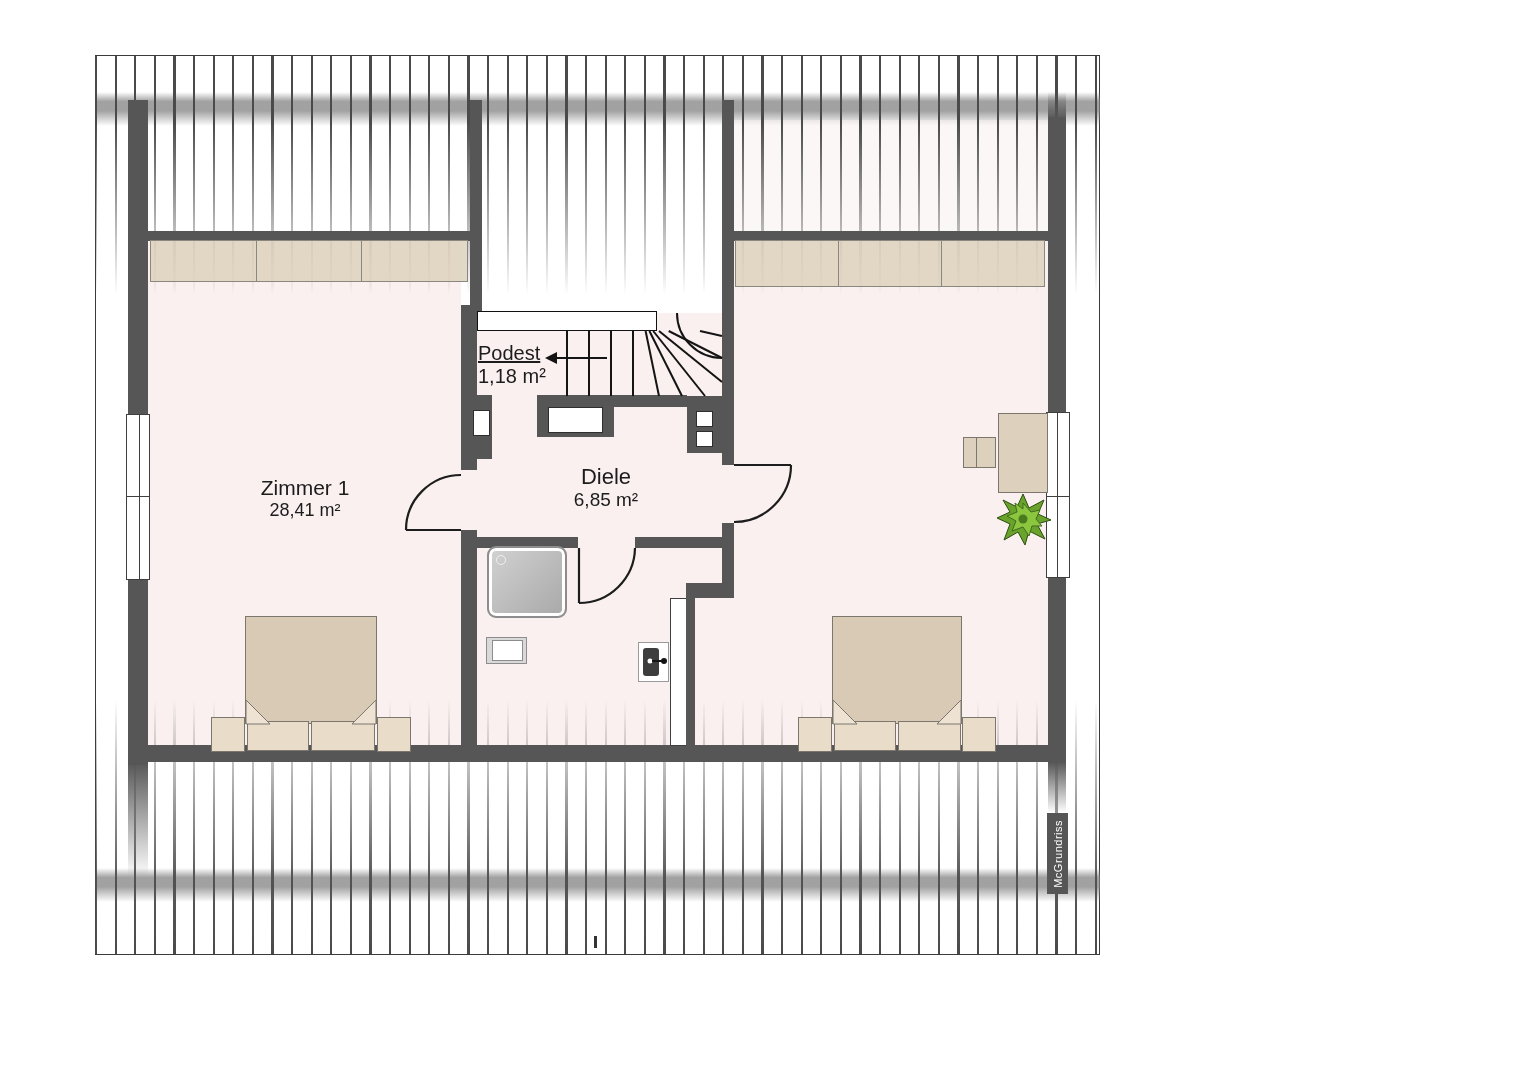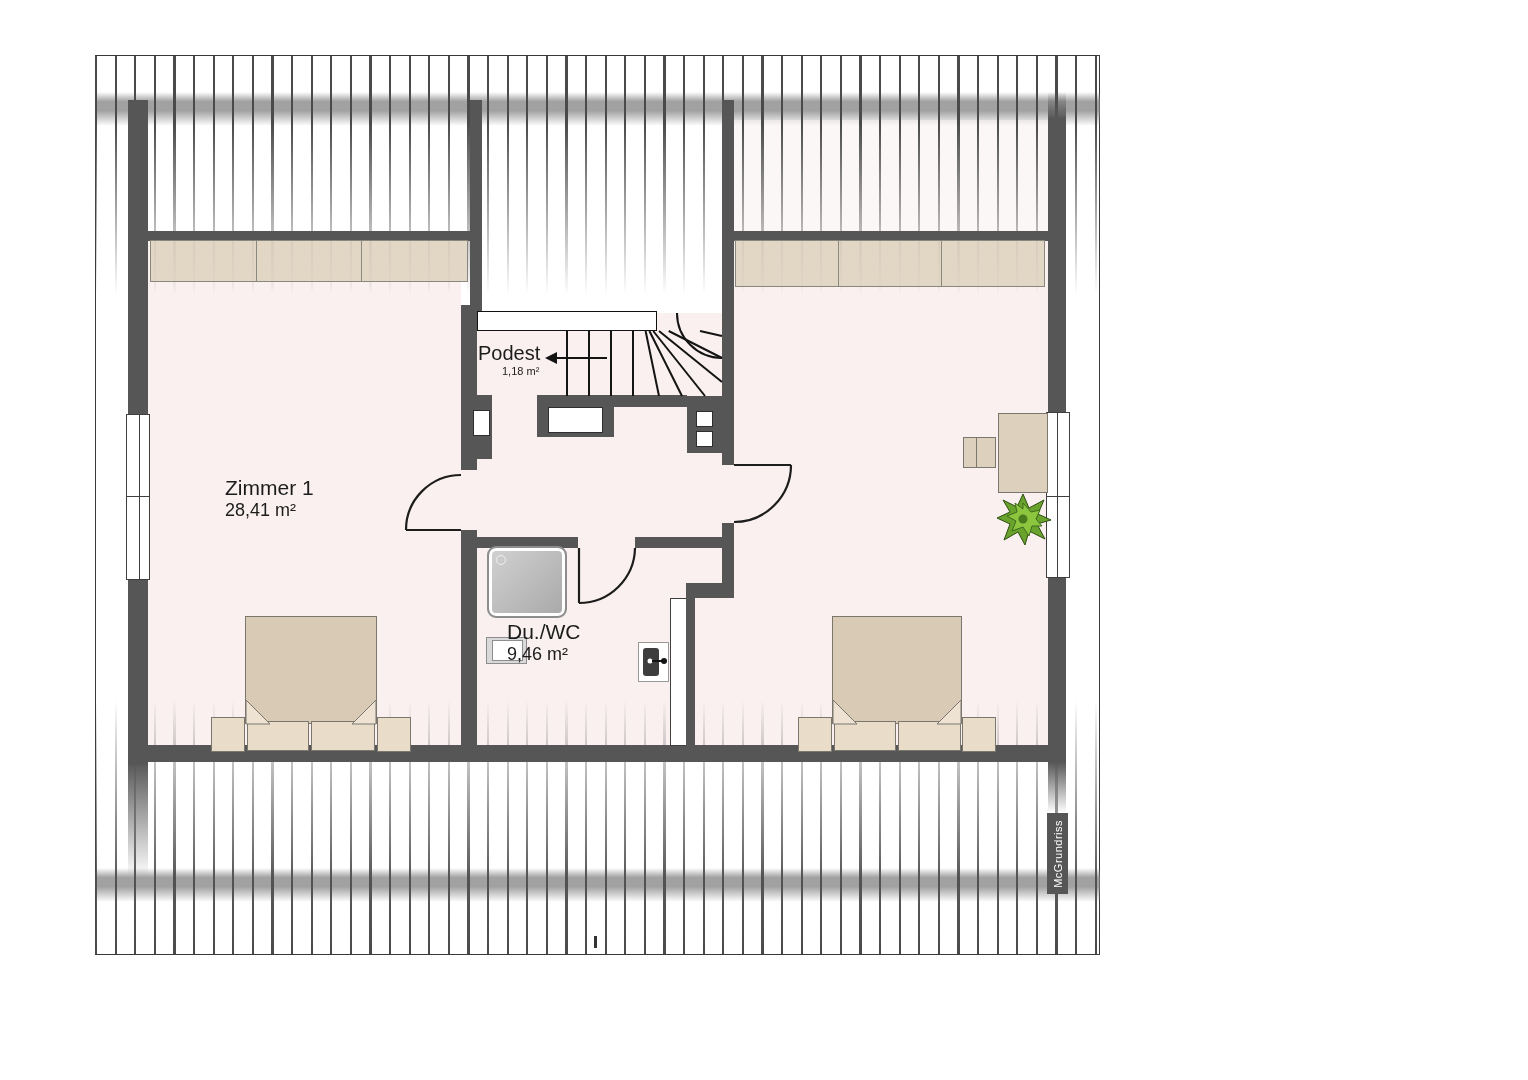--- a/index.html
+++ b/index.html
@@ -18,21 +18,21 @@
             mask-image:linear-gradient(to bottom,rgba(0,0,0,0) 0%,rgba(0,0,0,.3) 22%,rgba(0,0,0,.9) 68%,#000 100%);}
   .band{position:absolute;left:95px;width:1005px;height:34px;
         background:linear-gradient(to bottom,rgba(125,125,125,0) 0%,rgba(125,125,125,.72) 28%,rgba(125,125,125,.72) 55%,rgba(125,125,125,0) 100%);}
   .whitebox{position:absolute;background:#ffffff;border:1.5px solid #3f3f3f;box-sizing:border-box;}
   .niche{position:absolute;background:#ffffff;border:1px solid #2e2e2e;box-sizing:border-box;}
   .wardrobe{position:absolute;background:rgba(221,208,188,0.84);border:1px solid #8a877f;box-sizing:border-box;display:flex;}
   .wardrobe > div{flex:1;border-right:1px solid #8a877f;}
   .wardrobe > div:last-child{border-right:none;}
   .furn{position:absolute;background:#e9ddca;border:1px solid #7b776e;box-sizing:border-box;}
   .duvet{background:#d8cab5;}
-  .label{position:absolute;text-align:left;line-height:1.15;}
+  .label{position:absolute;text-align:center;line-height:1.15;}
   .label .nm{font-size:21px;}
   .label .ar{font-size:18px;}
   svg{position:absolute;left:0;top:0;pointer-events:none;}
   #logo{position:absolute;left:1047px;top:813px;width:21px;height:81px;background:#565656;
         display:flex;align-items:center;justify-content:center;}
   #logo span{writing-mode:vertical-rl;transform:rotate(180deg);color:#ffffff;font-size:11px;letter-spacing:.5px;}
 </style>
 </head>
 <body>
 
@@ -182,26 +182,26 @@
       <circle cx="1023" cy="519" r="4.5" fill="#4a7a1e"></circle>
     </g>
 
     <rect x="594" y="936" width="3" height="12" fill="#333"></rect>
   </svg>
 
   <div class="label" style="left:225px;top:476px;width:160px;">
     <div class="nm">Zimmer 1</div>
     <div class="ar">28,41 m²</div>
   </div>
-  <div class="label" style="left:507px;top:620px;width:160px;">
-    <div class="nm">Du./WC</div>
-    <div class="ar">9,46 m²</div>
+  <div class="label" style="left:526px;top:464px;width:160px;">
+    <div class="nm" style="font-size:22px;">Diele</div>
+    <div class="ar" style="font-size:19px;">6,85 m²</div>
   </div>
   <div class="label" style="left:478px;top:342px;width:80px;text-align:left;">
-    <div style="font-size:20px;">Podest</div>
-    <div style="font-size:11px;margin-left:24px;">1,18 m²</div>
+    <div style="font-size:20px;text-decoration:underline;">Podest</div>
+    <div style="font-size:20px;">1,18 m²</div>
   </div>
 
   <div id="logo">
     <span>McGrundriss</span>
   </div>
 
 </div>
 
 </body></html>

